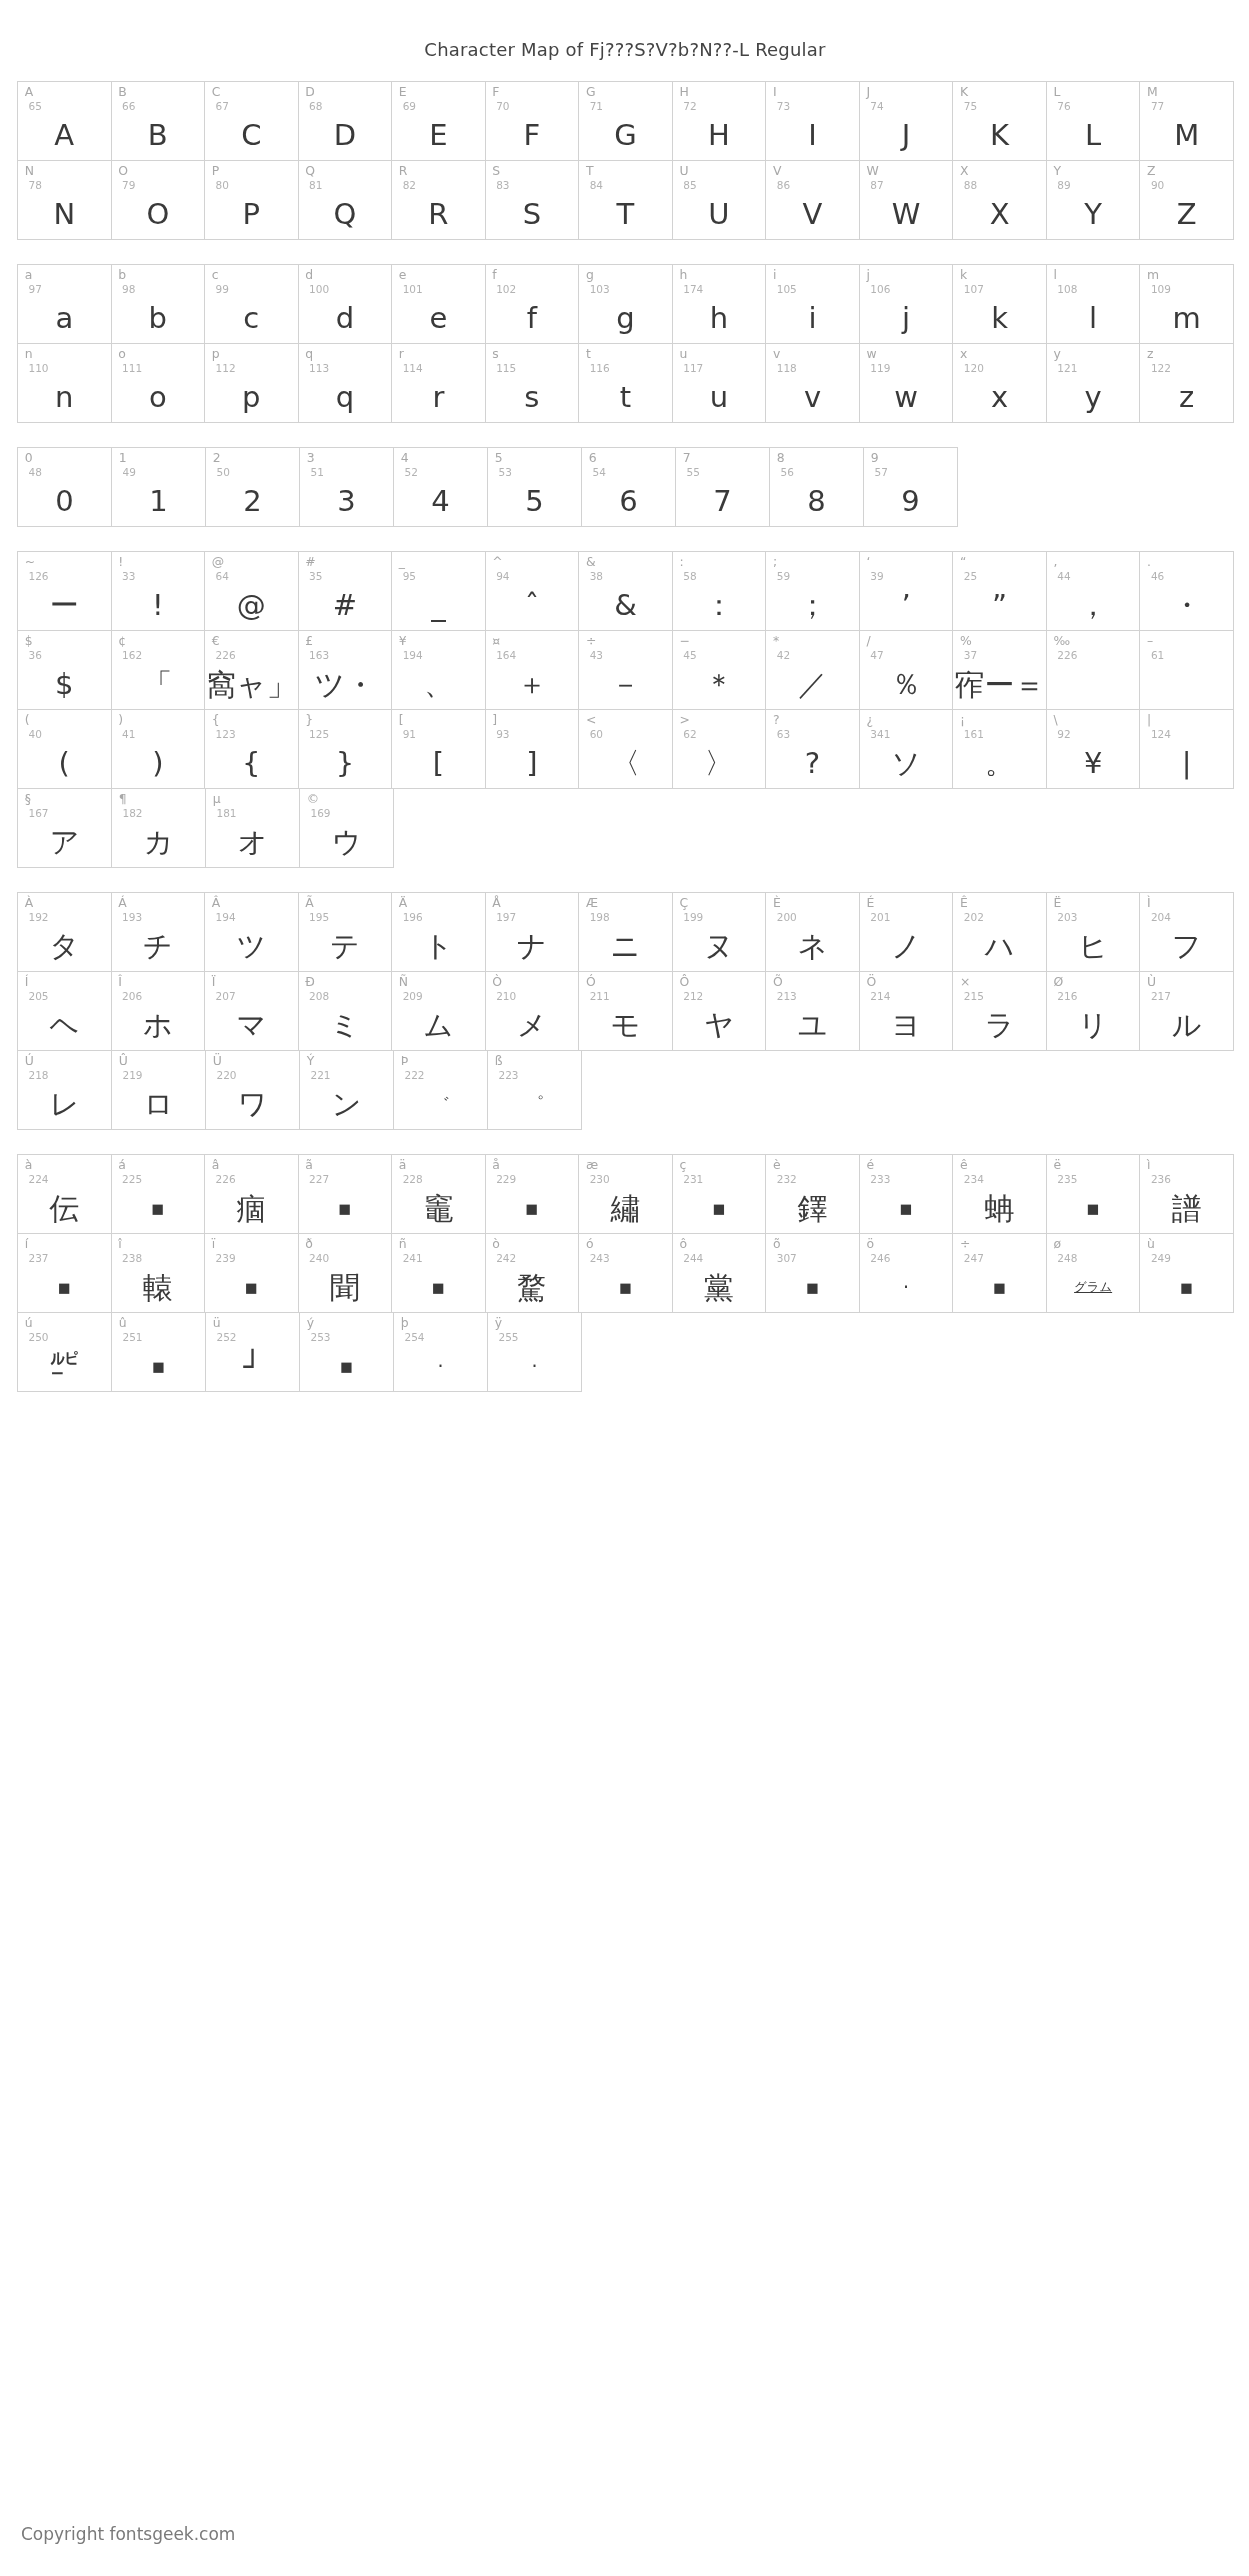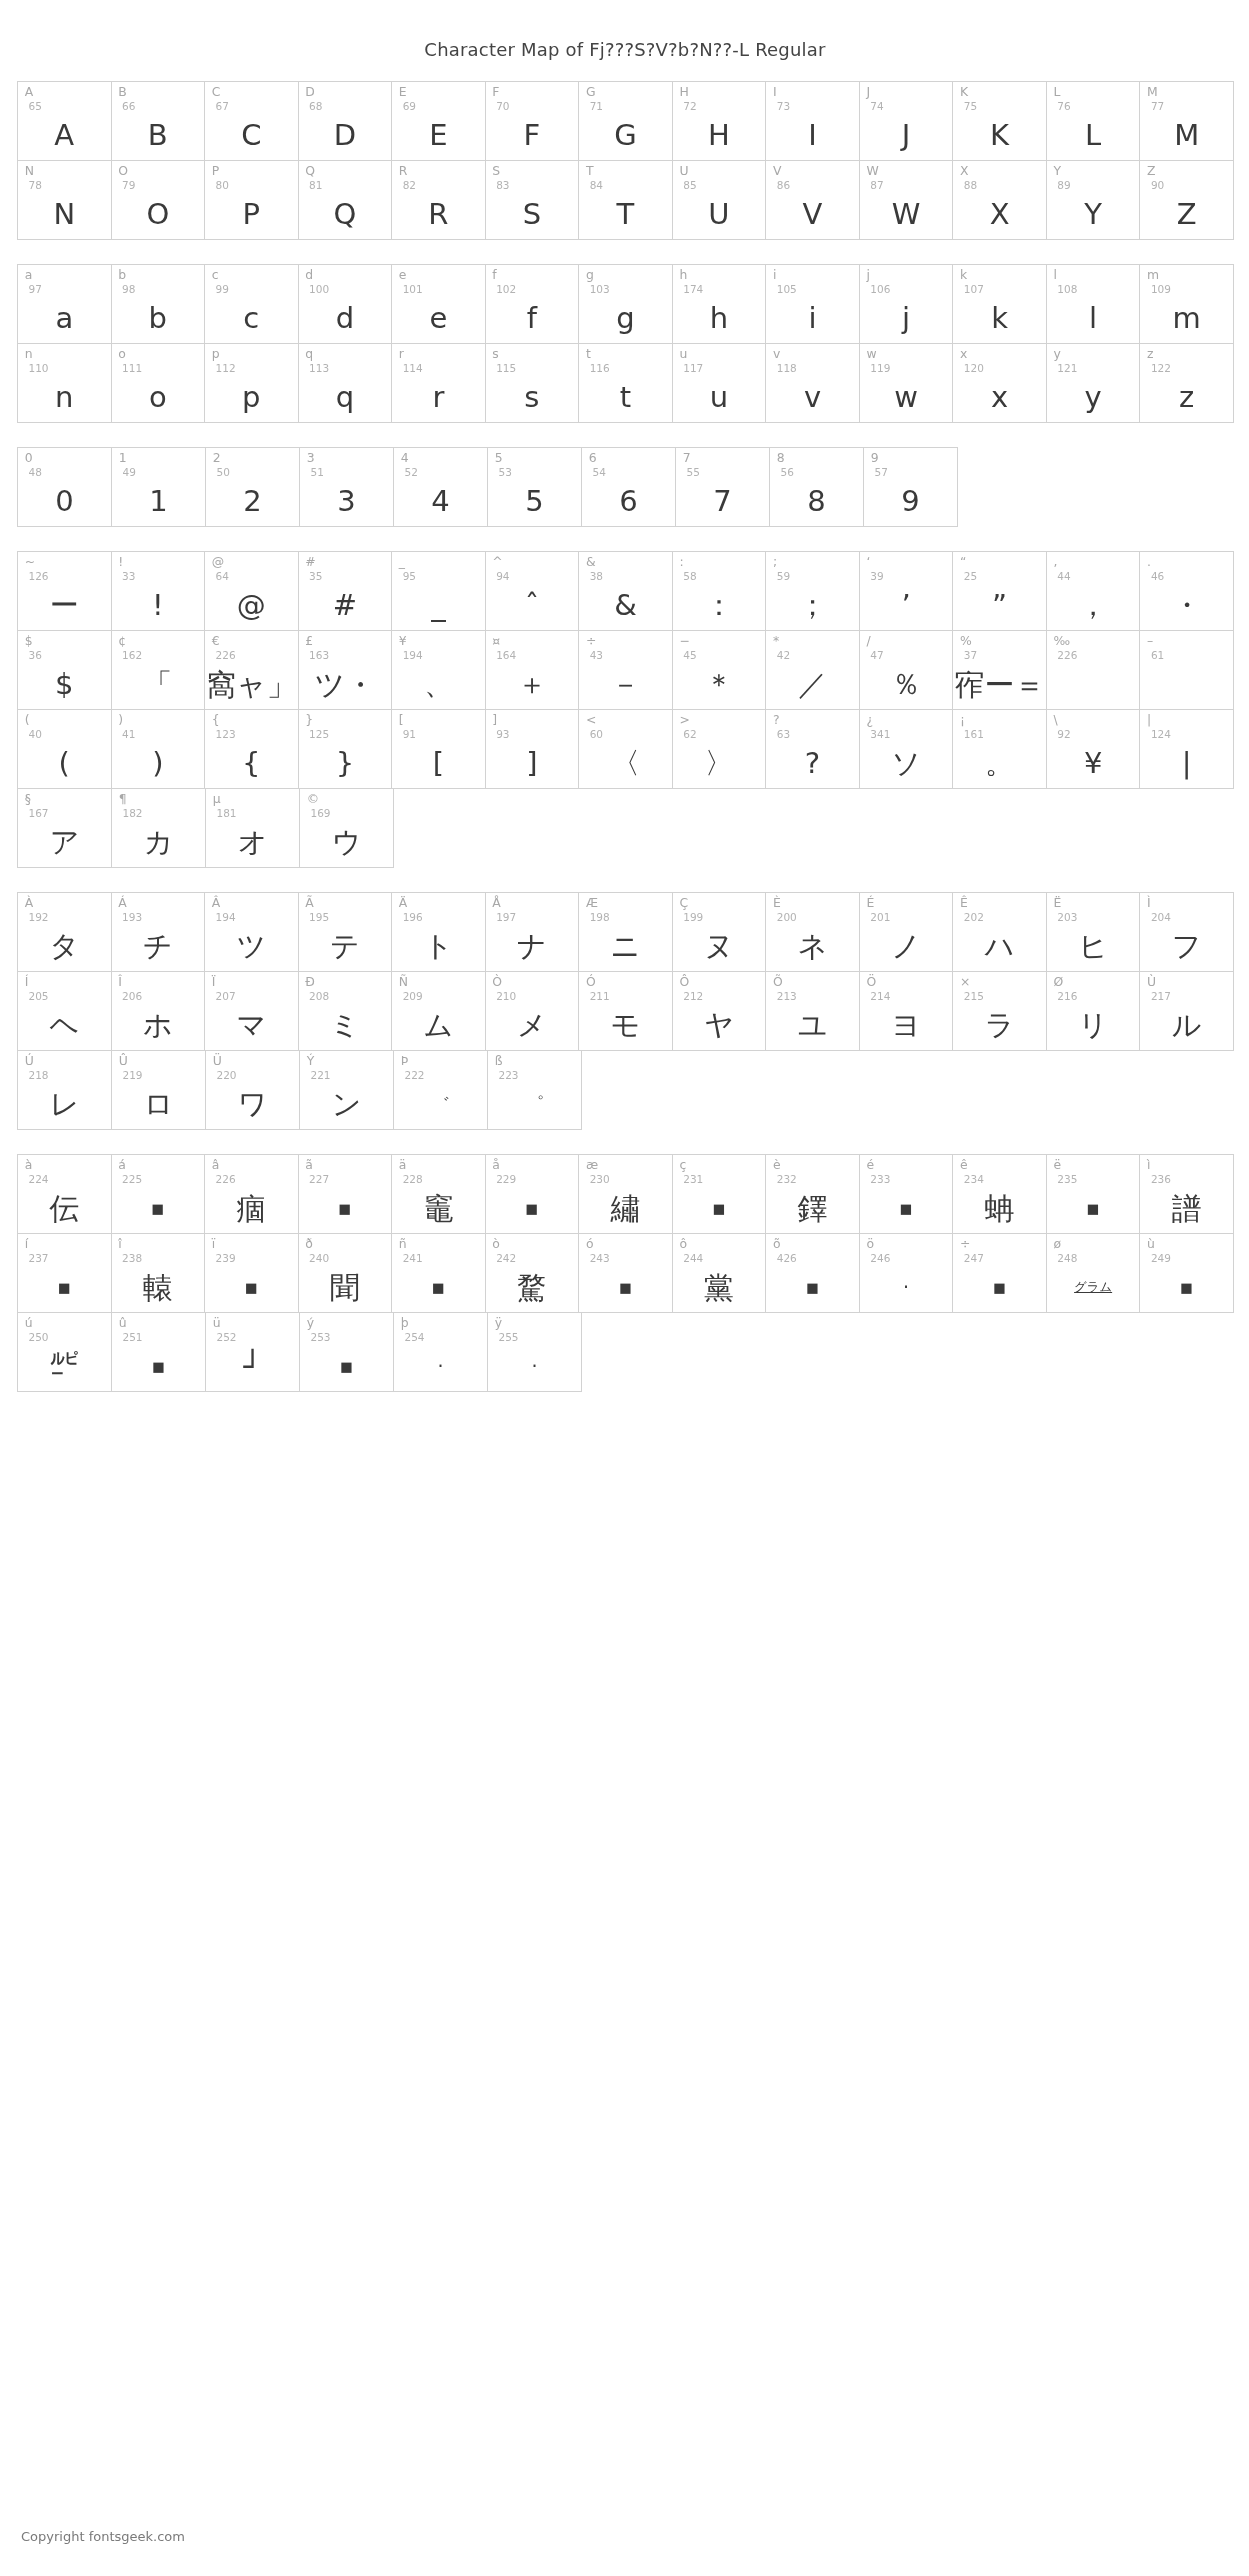--- a/index.html
+++ b/index.html
@@ -94,21 +94,21 @@
     flex-direction: column;
     text-decoration: underline;
   }
   .cell .glyph.box {
     font-size: 13.4px;
   }
   .footer {
     position: absolute;
     left: 21px;
     bottom: 32px;
-    font-size: 13px;
+    font-size: 17px;
     color: #7a7a7a;
     font-family: "DejaVu Sans", sans-serif;
   }
 </style>
 </head>
 <body>
 
 <div class="page">
 
   <div class="title">Character Map of Fj???S?V?b?N??-L Regular</div>
@@ -937,21 +937,21 @@
             <span class="num">243</span>
             <span class="glyph box">■</span>
           </div>
           <div class="cell">
             <span class="lbl">ô</span>
             <span class="num">244</span>
             <span class="glyph cjk">黨</span>
           </div>
           <div class="cell">
             <span class="lbl">õ</span>
-            <span class="num">426</span>
+            <span class="num">307</span>
             <span class="glyph box">■</span>
           </div>
           <div class="cell">
             <span class="lbl">ö</span>
             <span class="num">246</span>
             <span class="glyph small">·</span>
           </div>
           <div class="cell">
             <span class="lbl">÷</span>
             <span class="num">247</span>

